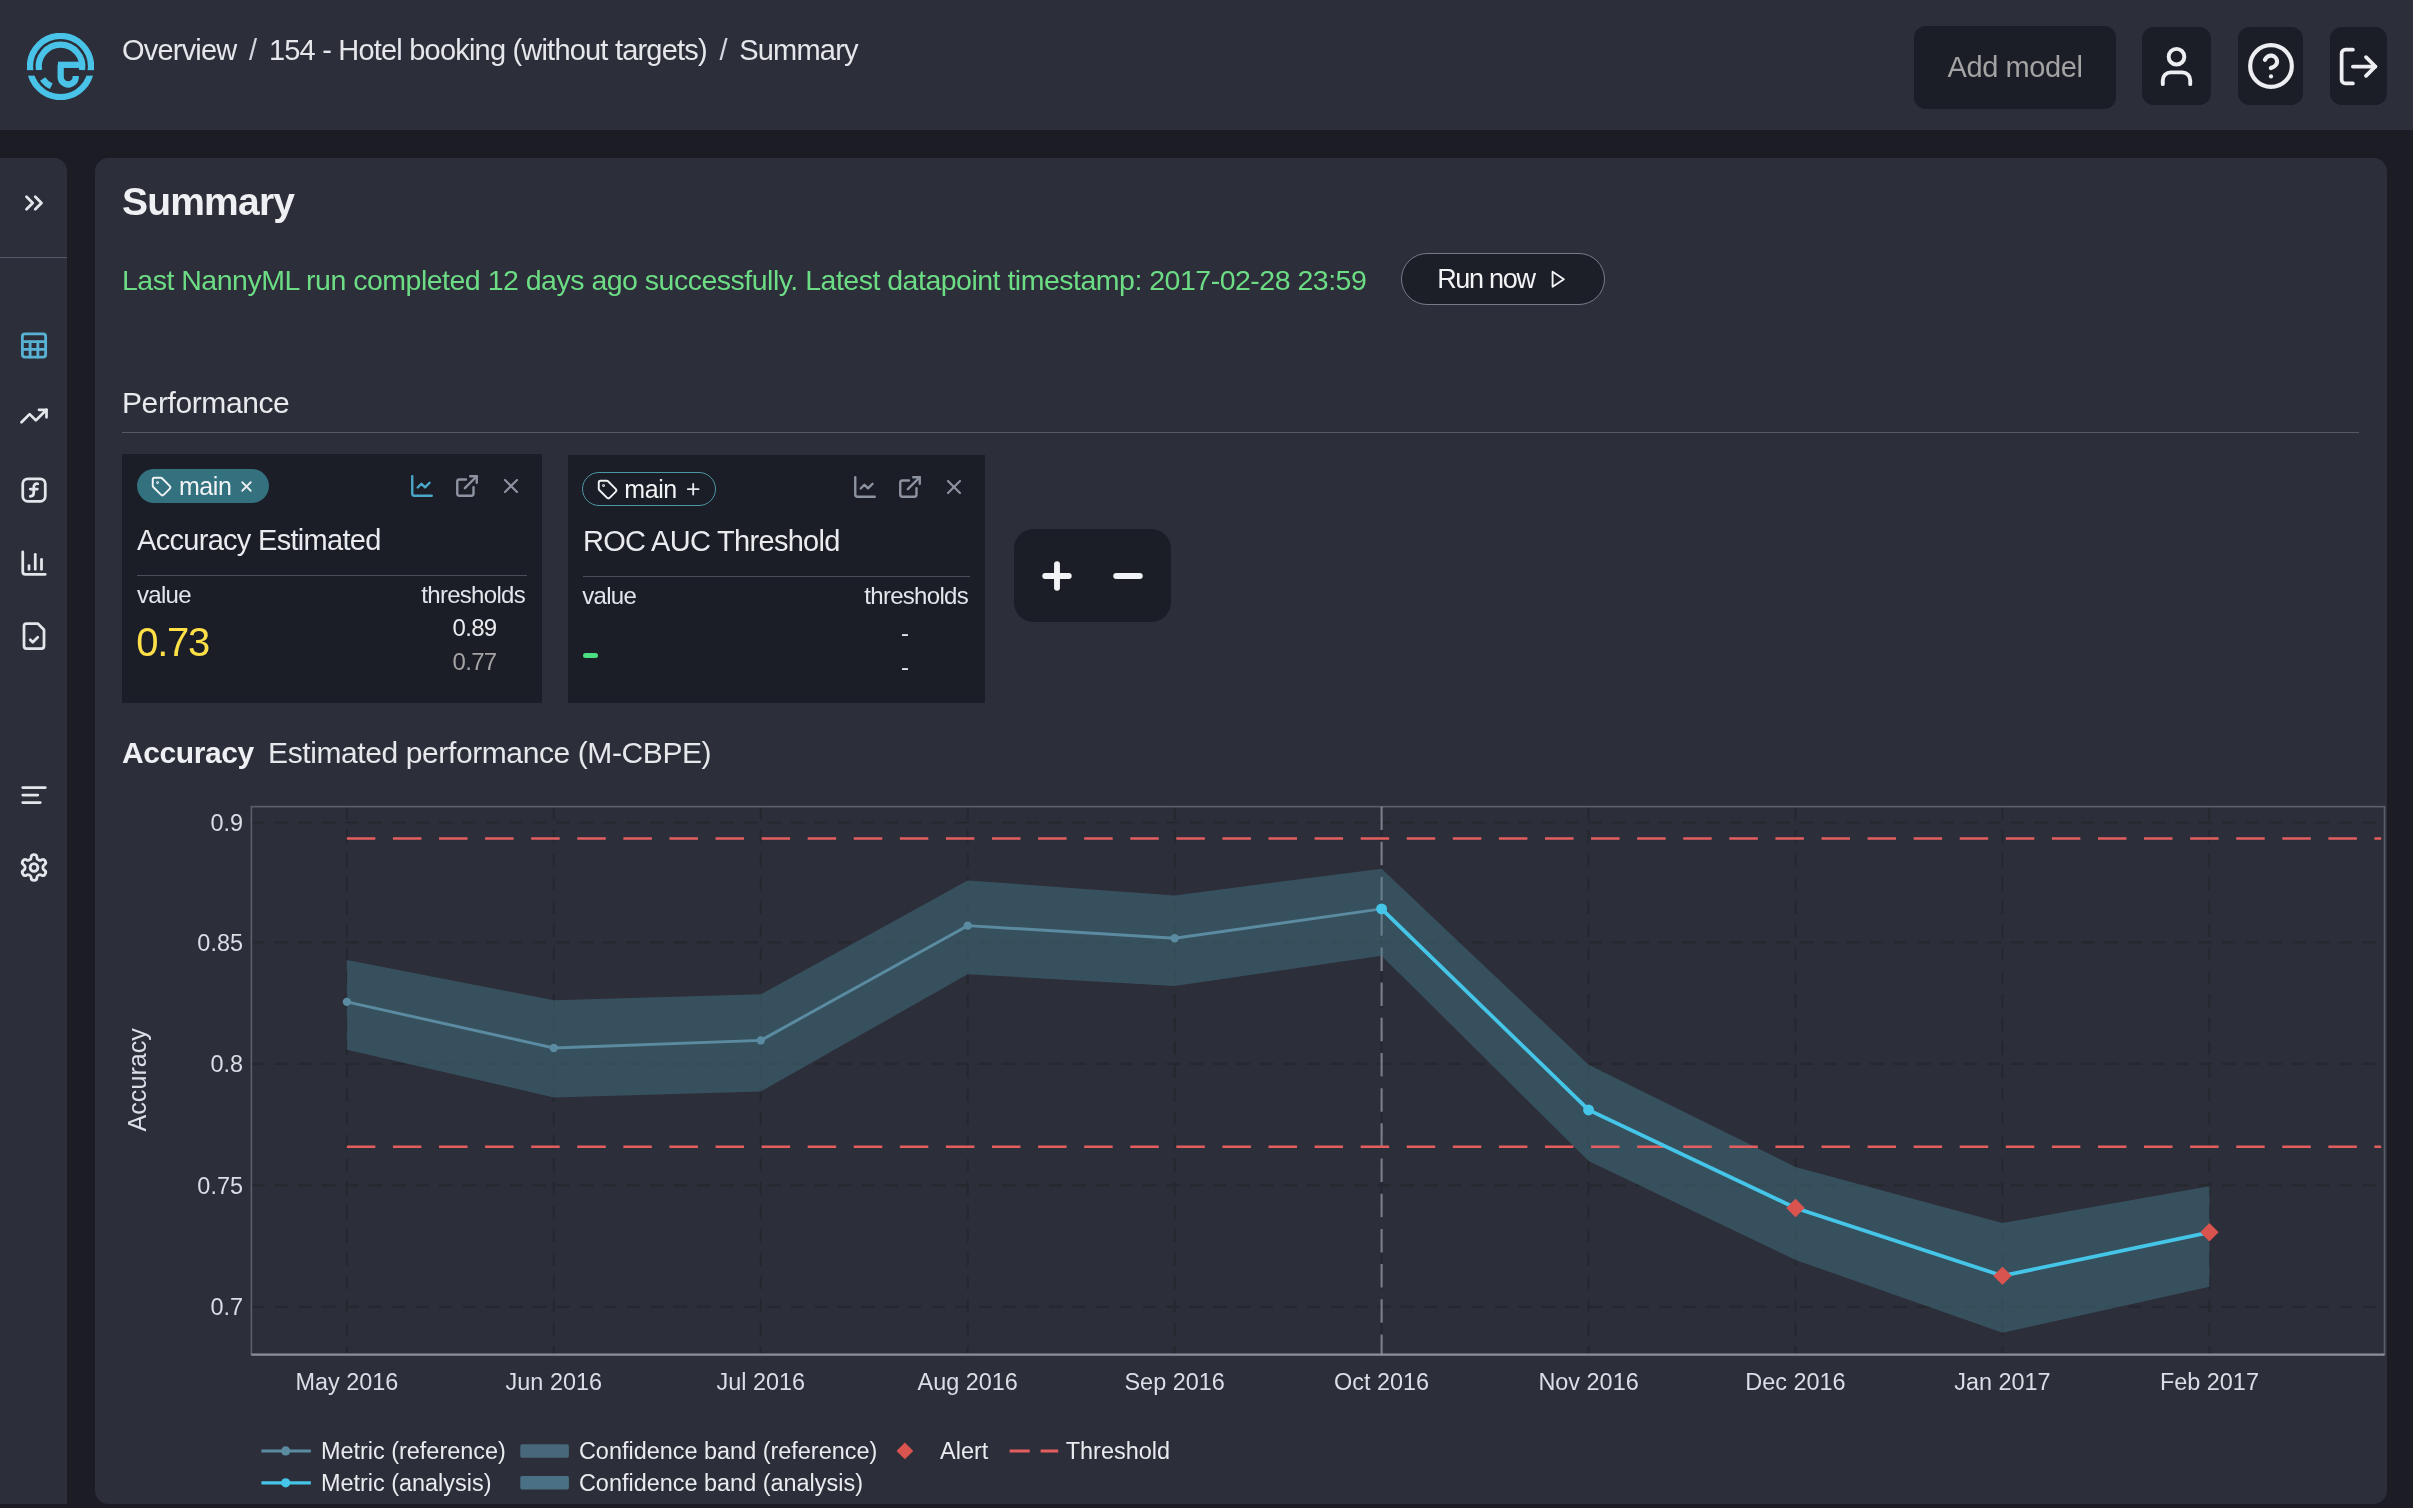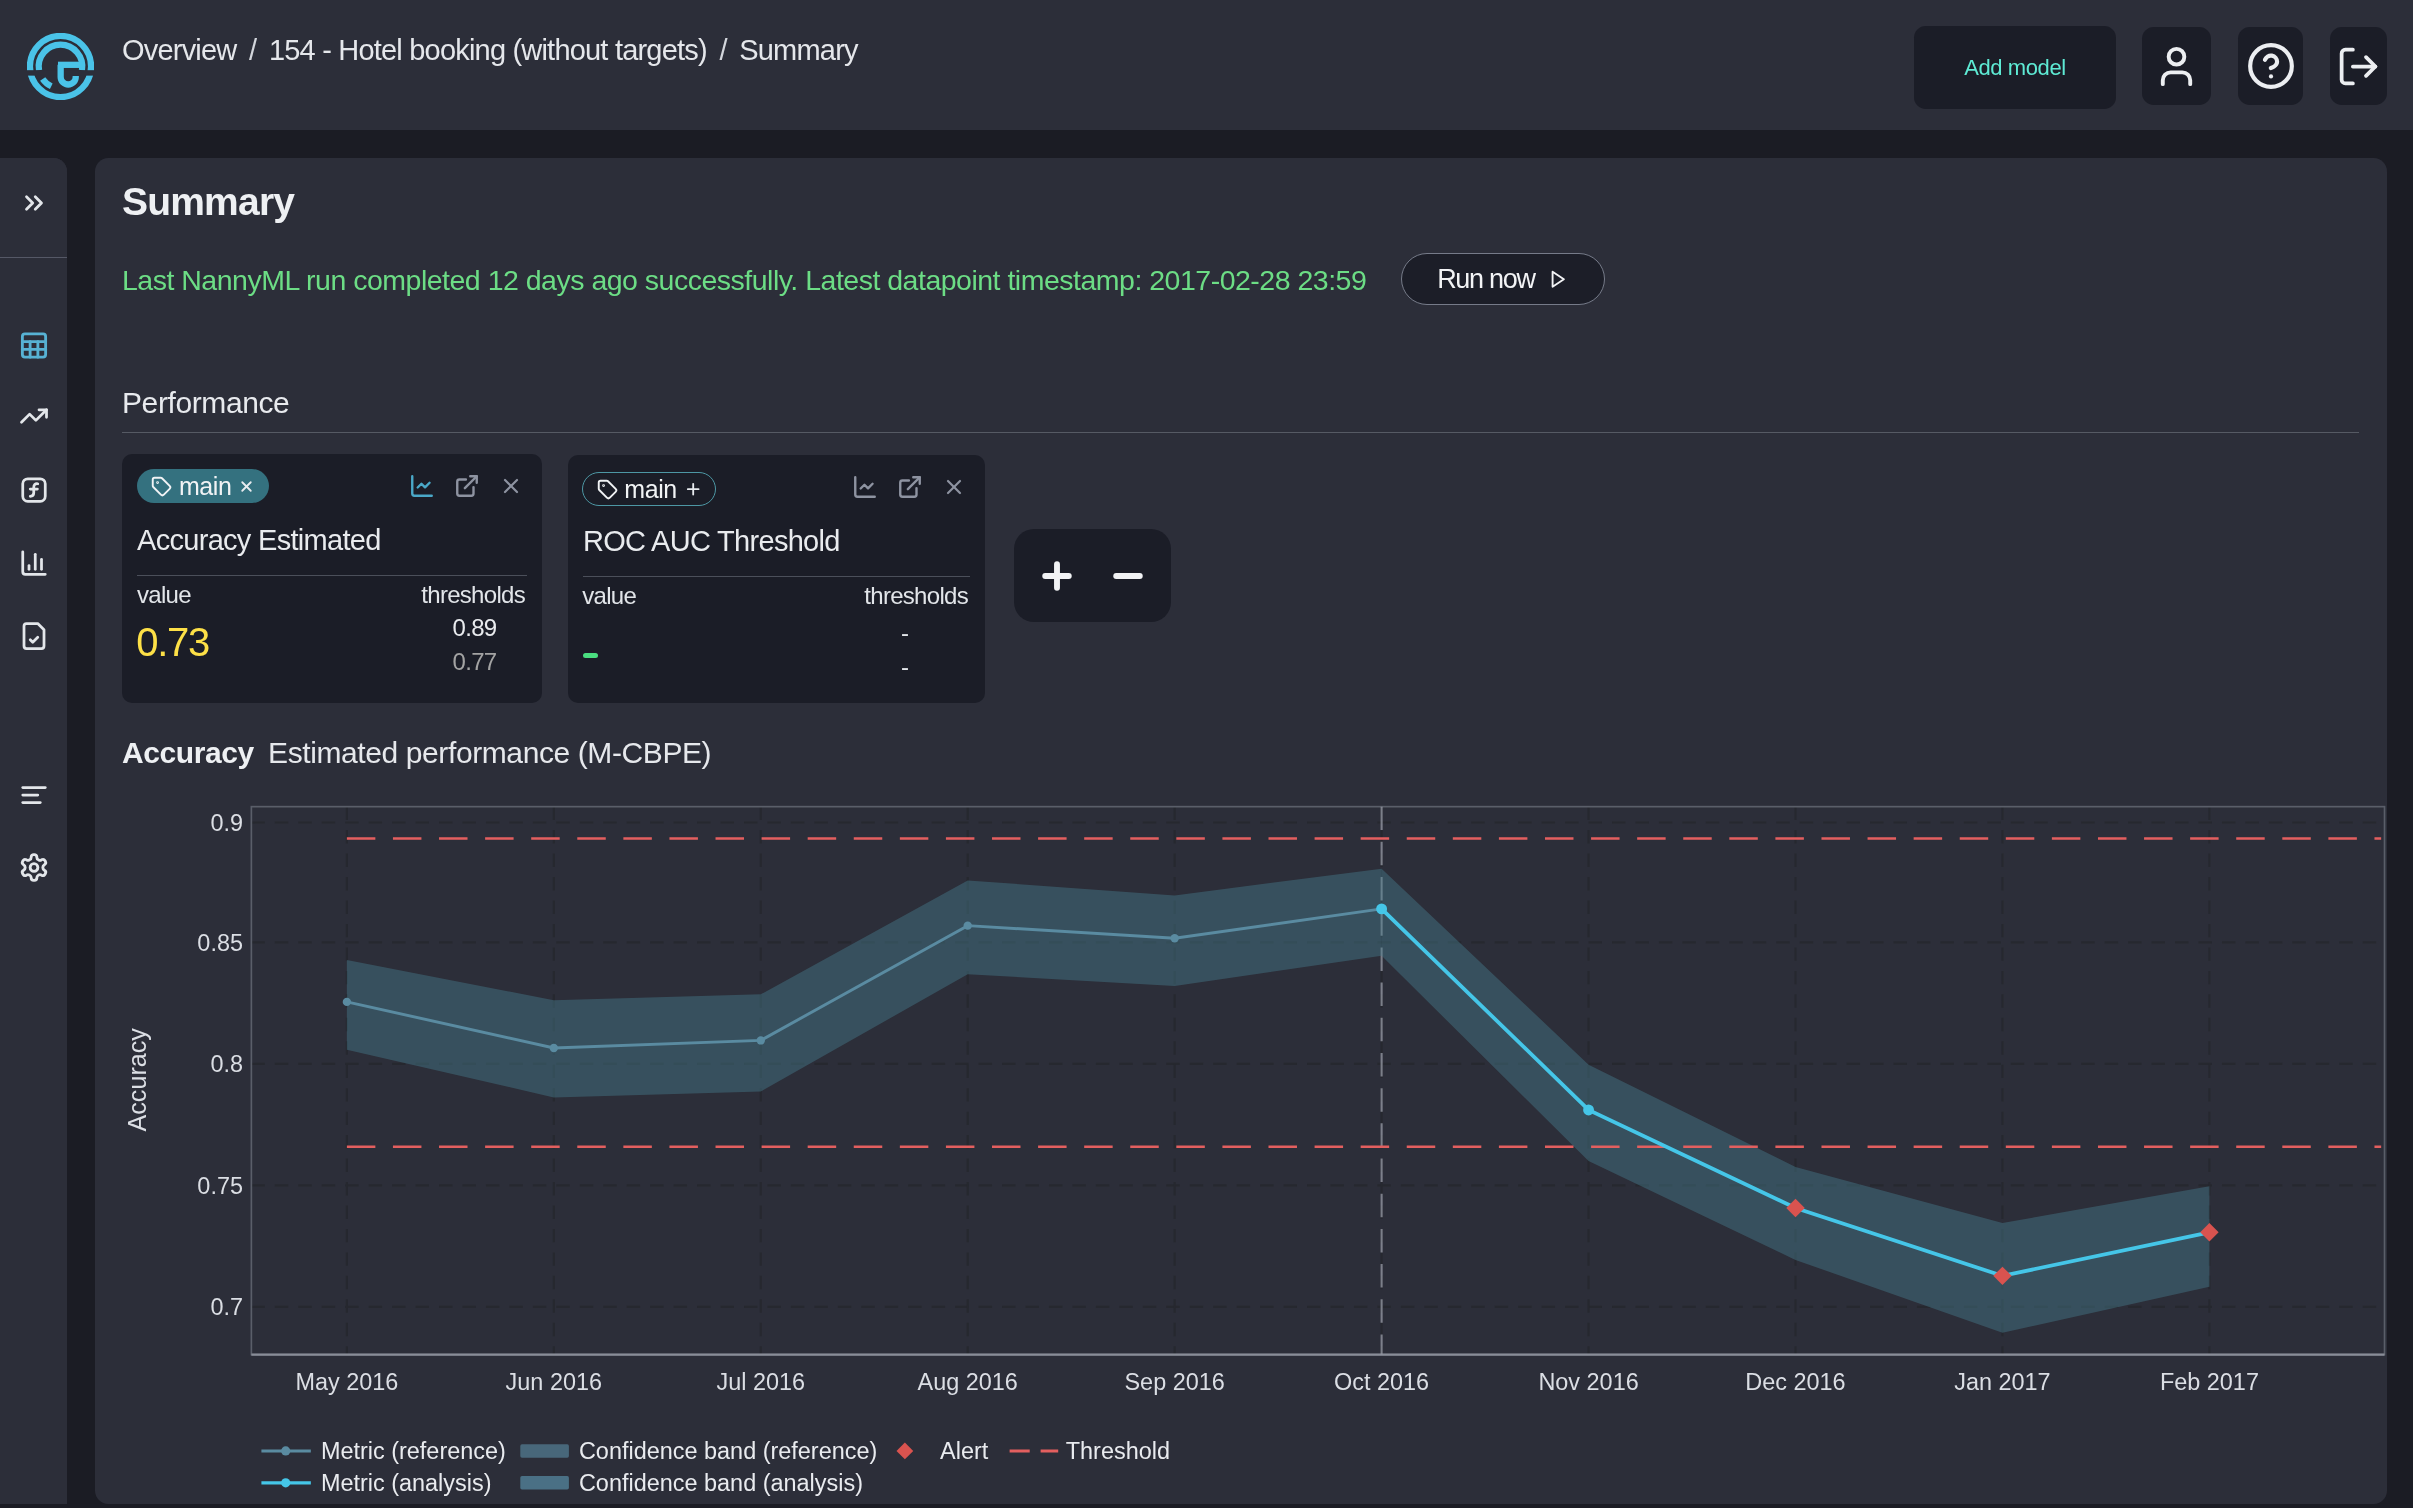--- a/index.html
+++ b/index.html
@@ -1,32 +1,32 @@
 <!DOCTYPE html>
 <html style="font-size:13.4px"><head>
 <meta charset="utf-8">
 <style>
 *{margin:0;padding:0;box-sizing:border-box}
 html,body{width:2413px;height:1508px;overflow:hidden;background:#1b1c24;font-family:"Liberation Sans",sans-serif}
 .abs{position:absolute}
 .topbar{position:absolute;left:0;top:0;width:2413px;height:130px;background:#2c2e39}
 .crumb{position:absolute;left:122px;top:0;height:100px;display:flex;align-items:center;font-size:29px;color:#e5e7eb;letter-spacing:-0.8px}
 .crumb .sep{margin:0 12.6px;color:#d3d6dc}
-.btn-add{position:absolute;left:1914px;top:26px;width:202px;height:83px;border-radius:11.7px;background:#1b1d27;color:#5eead4;font-size:22px;letter-spacing:-0.4px;display:flex;align-items:center;justify-content:center}
+.btn-add{position:absolute;left:1914px;top:26px;width:202px;height:83px;border-radius:11.7px;background:#1b1d27;color:#a3a3a3;font-size:29px;letter-spacing:-0.4px;display:flex;align-items:center;justify-content:center}
 .ibtn{position:absolute;top:26px;height:83px;border-radius:11.7px;background:#1b1d27;display:flex;align-items:center;justify-content:center}
 .sidebar{position:absolute;left:0;top:158px;width:67px;height:1346px;background:#2c2e39;border-top-right-radius:13.4px}
 .sicon{position:absolute;left:50%;transform:translateX(-50%)}
 .sdiv{position:absolute;left:0;top:99px;width:67px;border-top:1.7px solid #555866}
 .main{position:absolute;left:95px;top:158px;width:2292px;height:1346px;background:#2c2e39;border-radius:13.4px}
 h1.summary{position:absolute;left:122px;top:180px;font-size:39px;letter-spacing:-0.8px;font-weight:700;color:#eef0f3}
 .status{position:absolute;left:122px;top:264px;font-size:28.5px;letter-spacing:-0.5px;color:#6cdd85}
 .runnow{position:absolute;left:1401px;top:253px;width:204px;height:52px;border-radius:26px;border:1.7px solid #767b89;background:#1c1e28;display:flex;align-items:center;justify-content:center;gap:11.7px;color:#f2f3f5;font-size:27px;letter-spacing:-1.3px;font-weight:400}
 .perf{position:absolute;left:122px;top:386px;font-size:30px;letter-spacing:-0.4px;color:#e8eaee}
 .pdiv{position:absolute;left:122px;top:432px;width:2237px;border-top:1.7px solid #565a64}
-.card{position:absolute;background:#1b1d27;border-radius:10px}
+.card{position:absolute;background:#1b1d27;border-radius:0}
 .pill{position:absolute;display:flex;align-items:center;border-radius:17.6px;font-size:25px;letter-spacing:-0.4px;color:#f1f3f5}
 .ctitle{position:absolute;left:15px;font-size:29px;letter-spacing:-0.7px;color:#e9ebee}
 .chr{position:absolute;left:15px;right:15px;border-top:1.7px solid #4b4f5a}
 .clab{position:absolute;font-size:24px;letter-spacing:-0.7px;color:#e2e5e9}
 .cicons{position:absolute;display:flex;align-items:center}
 .pm{position:absolute;left:1014px;top:529px;width:157px;height:93px;background:#1b1d27;border-radius:20px;display:flex;align-items:center;justify-content:center;gap:39px}
 .ctit2{position:absolute;left:122px;top:736px;font-size:30px;letter-spacing:-0.4px;color:#e6e8ec}
 .ctit2 b{margin-right:14.2px;color:#eef0f3}
 </style>
 </head>

